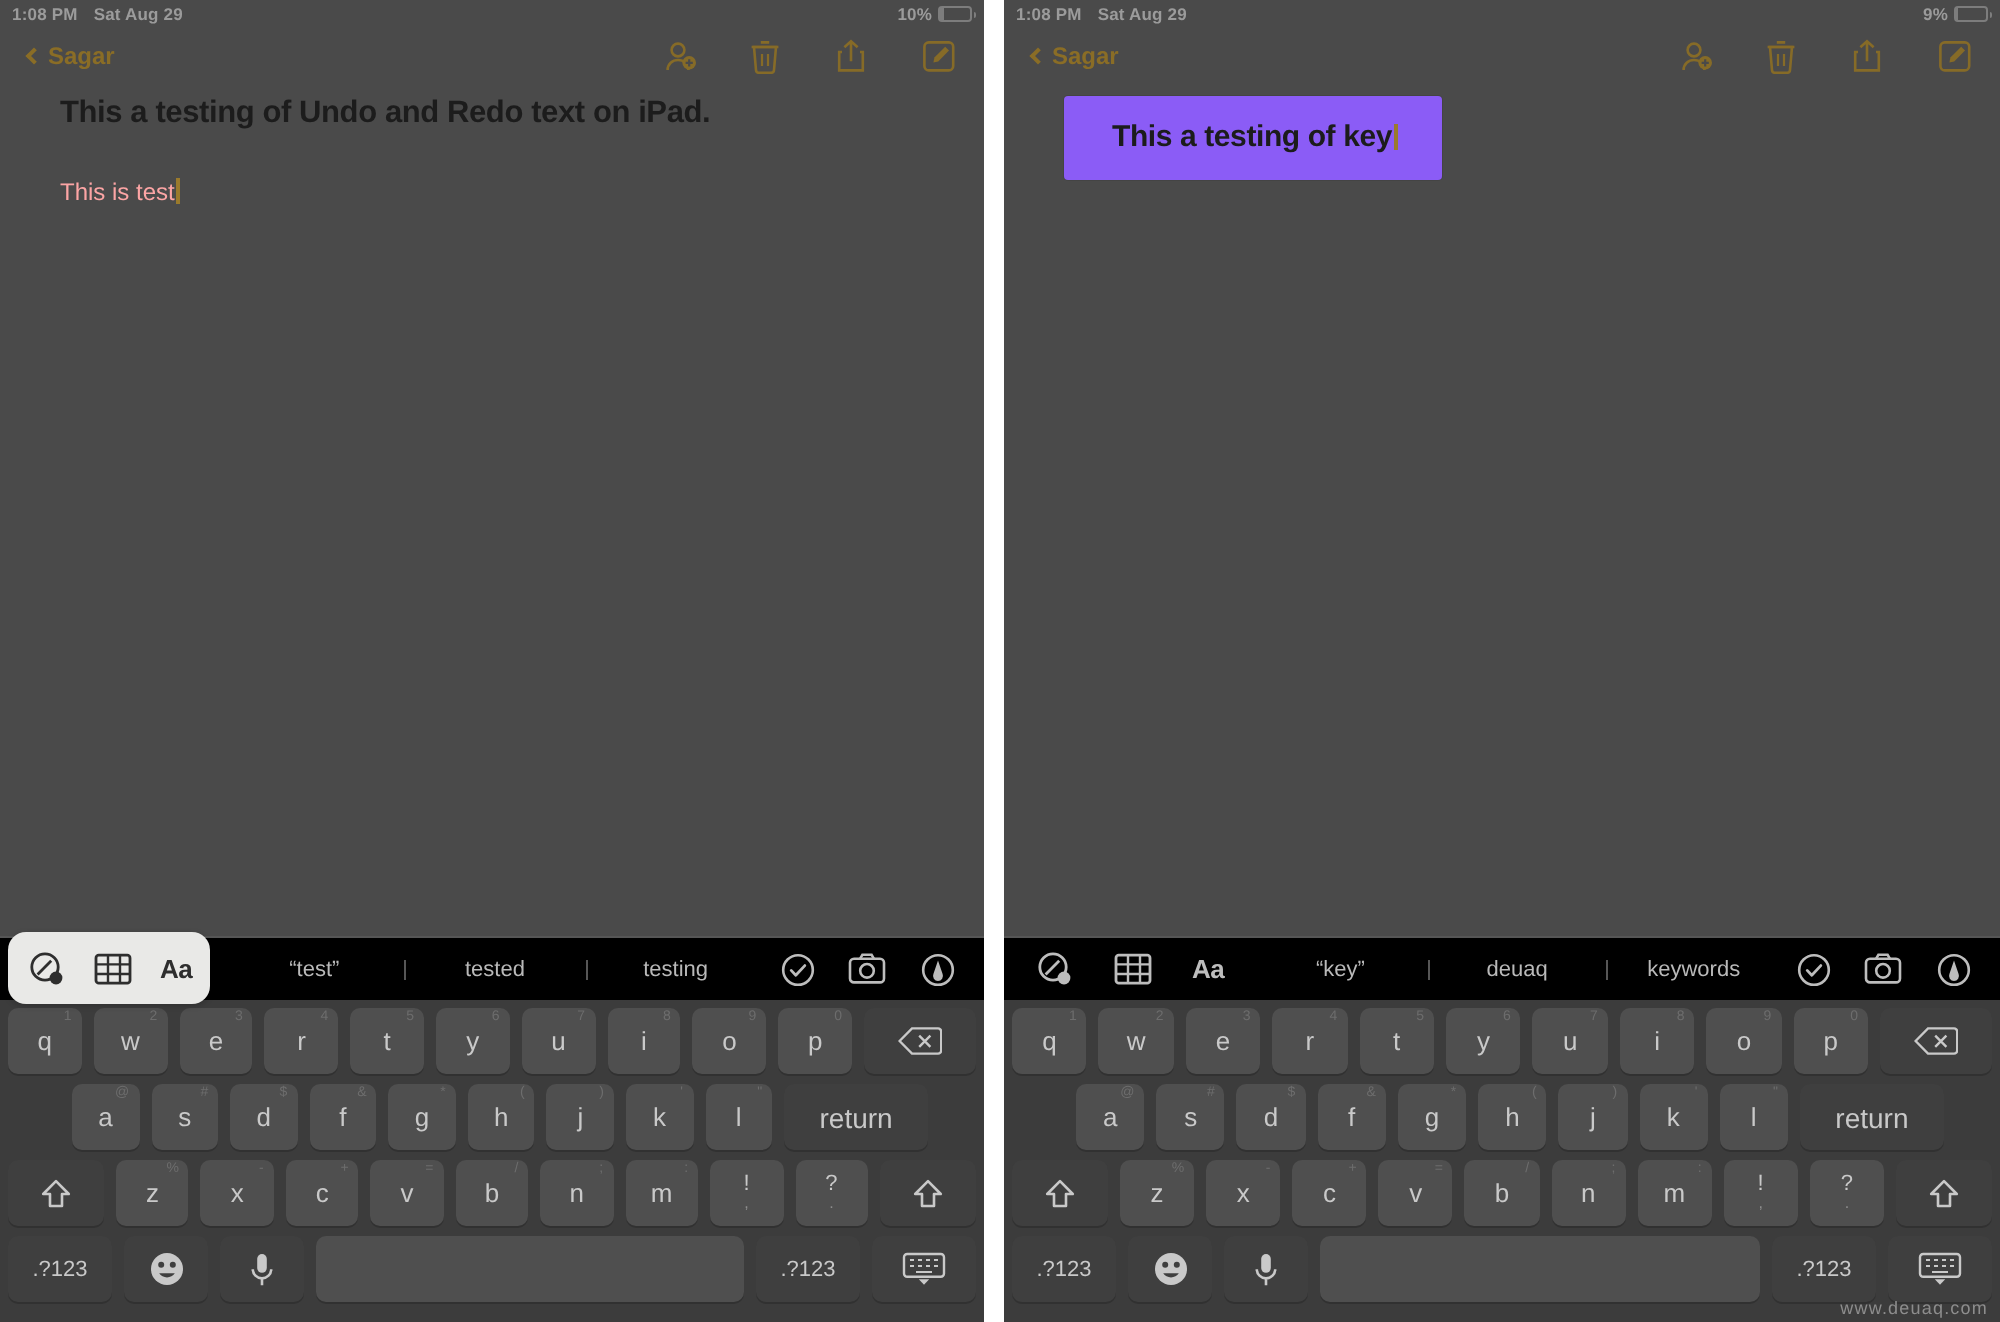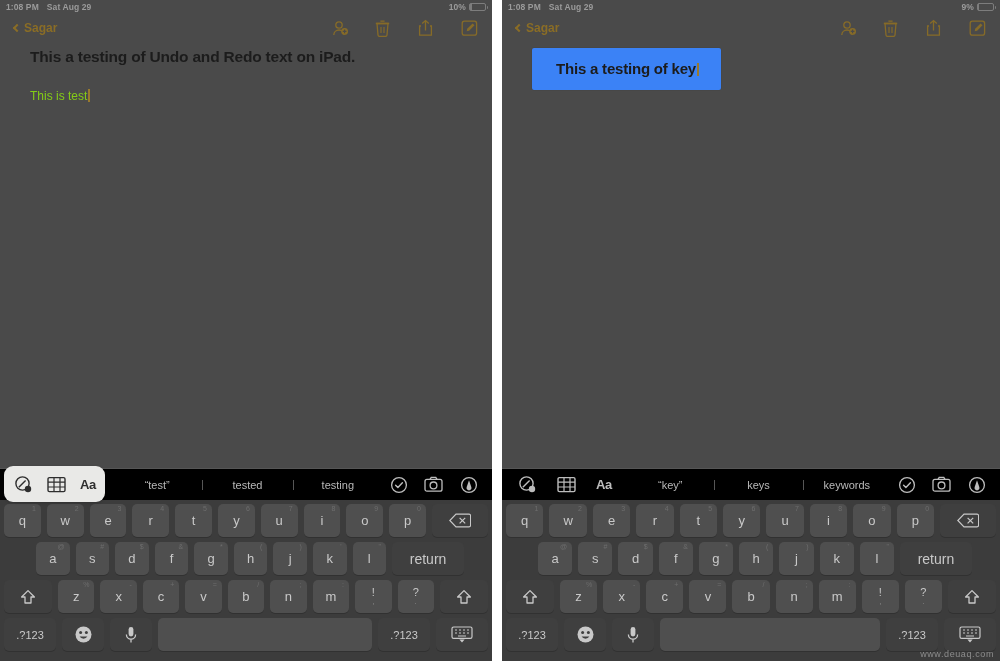--- a/index.html
+++ b/index.html
@@ -55,32 +55,32 @@
   .nav-ico { width: 17px; height: 18px; position: relative; opacity: .95; }
   .nav-ico svg { display: block; }
 
   
   .note { position: absolute; top: 42px; left: 0; right: 0; padding: 0 30px; }
   .note-title {
     font-size: 15.5px; font-weight: 700; color: #1c1c1c; letter-spacing: -.2px;
     margin-top: 4px; line-height: 22px;
   }
   .note-line {
-    font-size: 12px; color: #84cc16; margin-top: 20px; line-height: 16px;
+    font-size: 12px; color: #fca5a5; margin-top: 20px; line-height: 16px;
     display: inline-block; position: relative;
   }
   .caret {
     display: inline-block; width: 1.5px; height: 13px; background: #9a7a2c;
     vertical-align: -2px; margin-left: 1px;
   }
 
   
   .hl-box {
     margin-top: 6px;
-    background: #3b82f6;
+    background: #8b5cf6;
     border-radius: 2px;
     padding: 12px 22px 12px 24px;
     display: inline-block;
     box-shadow: 0 0 0 .5px rgba(0,0,0,.08);
   }
   .hl-text { font-size: 15px; font-weight: 700; color: #1c1c1c; letter-spacing: -.2px; }
 
   
   .undo-wrap { position: absolute; left: 4px; bottom: 161px; width: 101px; }
   .undo-bubble {
@@ -525,21 +525,21 @@
         <span class="fmt-ico">
           <svg width="19" height="17" viewBox="0 0 19 17">
               <rect x="1" y="1.6" width="17" height="14" rx="1.4" fill="none" stroke="#bdbdbd" stroke-width="1.4"></rect>
               <path d="M1 6.2h17M1 11h17M7 1.6V15.6M13 1.6V15.6" stroke="#bdbdbd" stroke-width="1.2"></path>
             </svg>
         </span>
         <span class="aa">Aa</span>
       </div>
       <div class="suggestions">
         <span class="sugg">“key”</span>
-        <span class="sugg">keys</span>
+        <span class="sugg">deuaq</span>
         <span class="sugg">keywords</span>
       </div>
       <div class="right-icons">
         <span class="fmt-ico">
           <svg width="18" height="18" viewBox="0 0 18 18">
               <circle cx="9" cy="9" r="7.4" fill="none" stroke="#bdbdbd" stroke-width="1.3"></circle>
               <path d="M5.6 9.2l2.3 2.4 4.5-4.8" fill="none" stroke="#bdbdbd" stroke-width="1.4" stroke-linecap="round" stroke-linejoin="round"></path>
             </svg>
         </span>
         <span class="fmt-ico">

